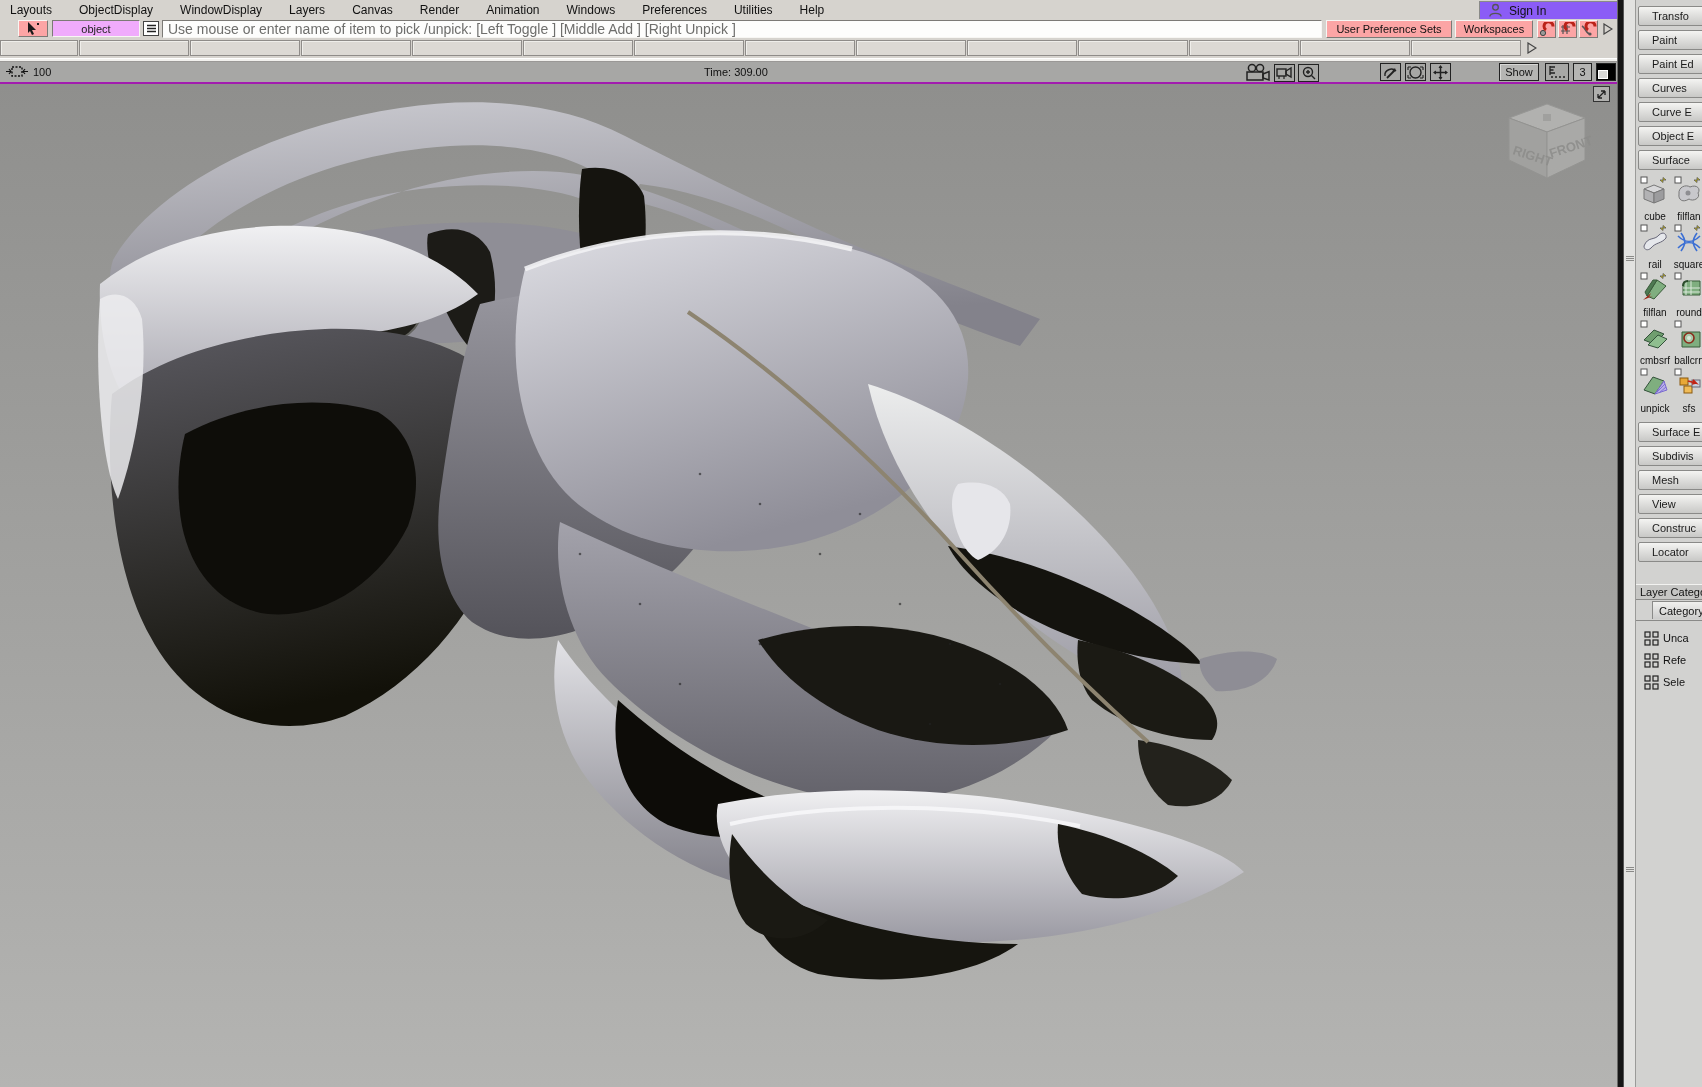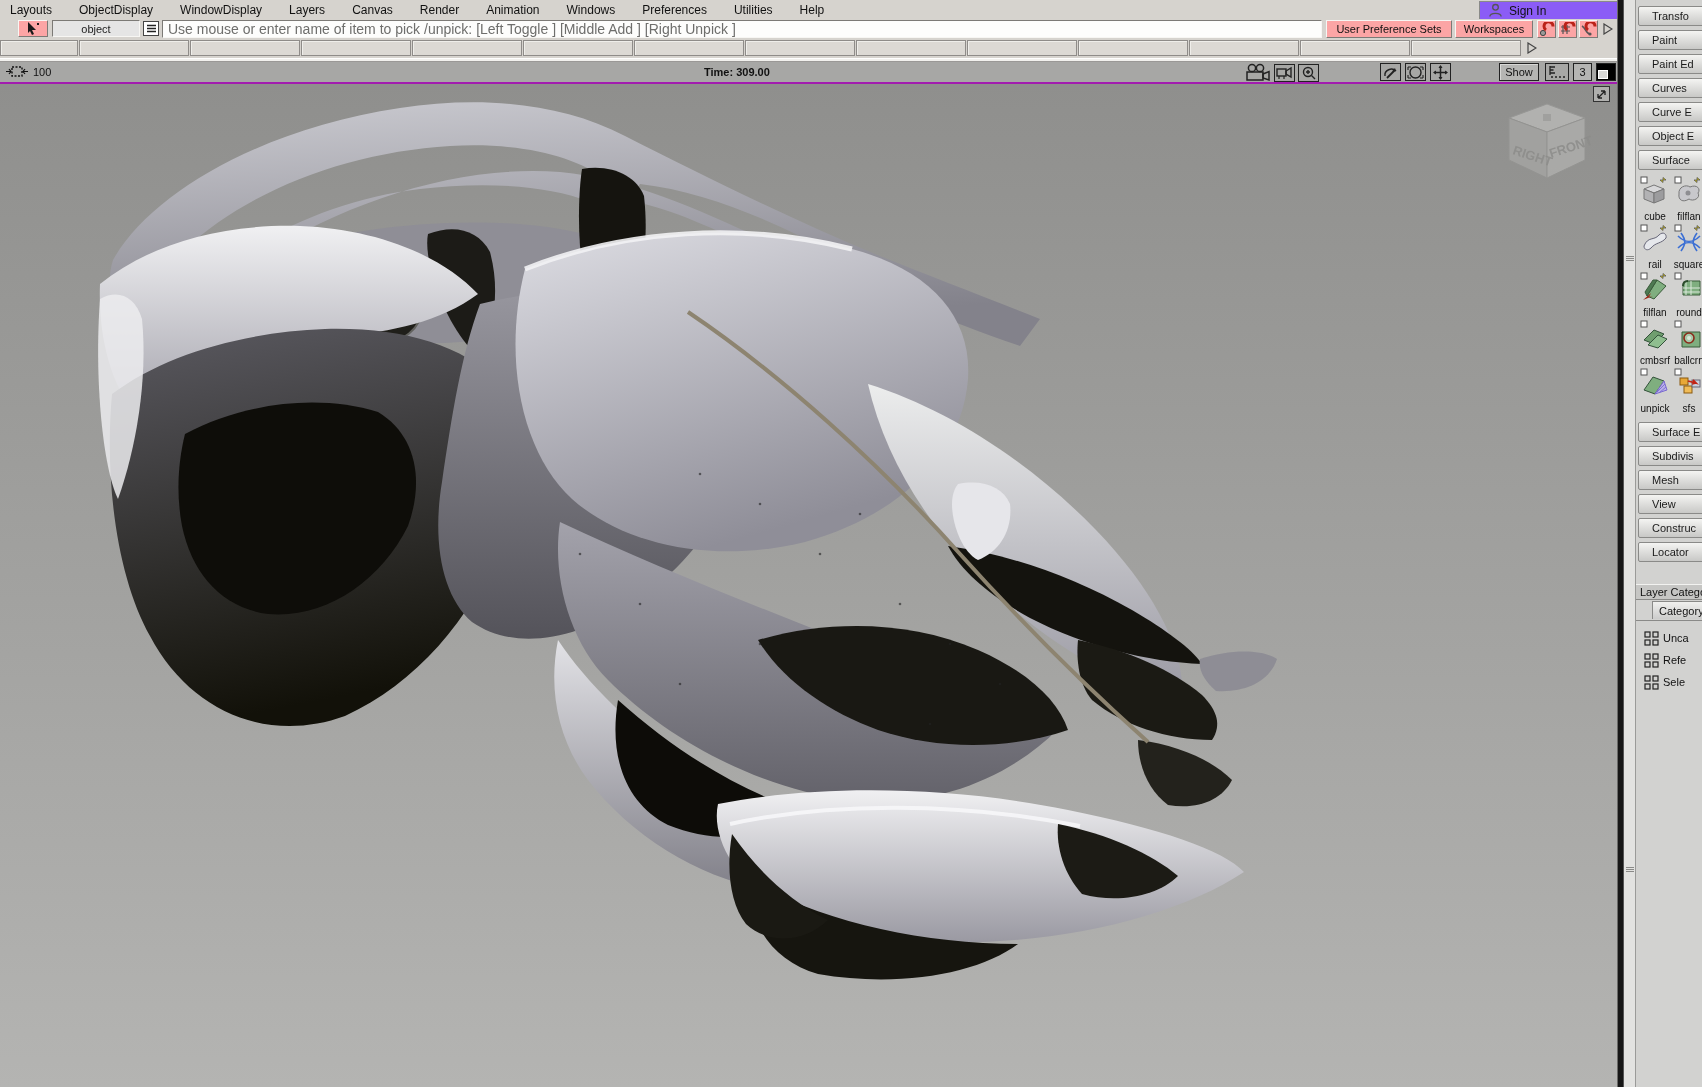--- a/index.html
+++ b/index.html
@@ -7,41 +7,41 @@
   #app{position:relative;width:1702px;height:1087px;overflow:hidden;
        font-family:"Liberation Sans",sans-serif;background:#d6d3ce;color:#111;}
   
   .menubar{position:absolute;left:0;top:0;width:1617px;height:19px;background:#d6d3ce;
            display:flex;align-items:center;gap:27px;padding-left:10px;font-size:12px;}
   .menubar span{white-space:nowrap;cursor:default;}
   .signin{position:absolute;left:1479px;top:1px;width:141px;height:19px;background:#8b5cf6;
           border:1px solid #8a8a88;display:flex;align-items:center;gap:6px;padding-left:8px;font-size:12px;}
   .row2{position:absolute;left:0;top:19px;width:1617px;height:20px;background:#d6d3ce;}
   .raised{background:#fca5a5;border:1px solid;border-color:#f7f6f3 #7c7a76 #7c7a76 #f7f6f3;}
-  .sunken{background:#e5e5e5;border:1px solid;border-color:#7c7a76 #f7f6f3 #f7f6f3 #7c7a76;}
+  .sunken{background:#f0abfc;border:1px solid;border-color:#7c7a76 #f7f6f3 #f7f6f3 #7c7a76;}
   .pickbtn{position:absolute;left:18px;top:1px;width:30px;height:17px;display:flex;align-items:center;justify-content:center;}
   .objfield{position:absolute;left:52px;top:1px;width:88px;height:17px;font-size:11px;
             display:flex;align-items:center;justify-content:center;color:#222;}
   .listbtn{position:absolute;left:143px;top:2px;width:16px;height:15px;display:flex;align-items:center;justify-content:center;background:#fff;border:1px solid #444;}
   .prompt{position:absolute;left:162px;top:1px;width:1160px;height:18px;background:#fdfdfc;
           border:1px solid;border-color:#7c7a76 #f7f6f3 #f7f6f3 #7c7a76;font-size:14px;color:#6e6e6c;
           display:flex;align-items:center;padding-left:5px;white-space:nowrap;overflow:hidden;}
   .upsbtn{position:absolute;left:1326px;top:1px;width:126px;height:18px;font-size:11px;display:flex;align-items:center;justify-content:center;}
   .wsbtn{position:absolute;left:1455px;top:1px;width:78px;height:18px;font-size:11px;display:flex;align-items:center;justify-content:center;}
   .snaps{position:absolute;left:1537px;top:1px;display:flex;gap:2px;}
   .snap{width:19px;height:18px;display:flex;align-items:center;justify-content:center;}
   .rowarrow{position:absolute;top:2px;width:16px;height:16px;display:flex;align-items:center;justify-content:center;}
   .shelfrow{position:absolute;left:0;top:39px;width:1617px;height:19px;background:#d6d3ce;display:flex;padding-top:1px;}
   .slot{height:16px;margin-right:1px;background:#dcd9d4;border:1px solid #8f8c89;box-shadow:inset 1px 1px 0 #efeeea;}
   .slot.first{width:78px;} .slot.std{width:110px;}
   .sep{position:absolute;left:0;top:58px;width:1617px;height:4px;background:#f2f1ee;border-top:1px solid #fff;border-bottom:1px solid #9a9896;}
   
   .timeline{position:absolute;left:0;top:62px;width:1617px;height:22px;background:#a7a7a5;border-bottom:2px solid #a21caf;}
   .tl-left{position:absolute;left:6px;top:3px;display:flex;align-items:center;gap:5px;font-size:11px;color:#111;}
-  .tl-time{position:absolute;left:704px;top:4px;font-size:11px;font-weight:bold;color:#111;}
+  .tl-time{position:absolute;left:704px;top:4px;font-size:11px;font-weight:normal;color:#111;}
   .tbox{width:21px;height:18px;background:#a7a7a5;border:1px solid #222;display:flex;align-items:center;justify-content:center;}
   .tl-g1{position:absolute;left:1243px;top:1px;display:flex;gap:3px;align-items:center;}
   .tl-g2{position:absolute;left:1380px;top:1px;display:flex;gap:4px;align-items:center;}
   .showbtn{position:absolute;left:1499px;top:1px;width:40px;height:18px;background:#b5b5b3;border:1px solid #222;
            box-shadow:inset 1px 1px 0 #d8d8d6;font-size:11px;display:flex;align-items:center;justify-content:center;}
   .rulbox{position:absolute;left:1545px;top:1px;}
   .numbox{position:absolute;left:1573px;top:1px;width:19px;height:18px;background:#b5b5b3;border:1px solid #222;font-size:11px;display:flex;align-items:center;justify-content:center;}
   .swatch{position:absolute;left:1596px;top:1px;width:20px;height:18px;background:#000;border:1px solid #222;}
   .swatch i{position:absolute;left:1px;bottom:1px;width:10px;height:9px;background:#d8d8d6;border:1px solid #fff;}
   

